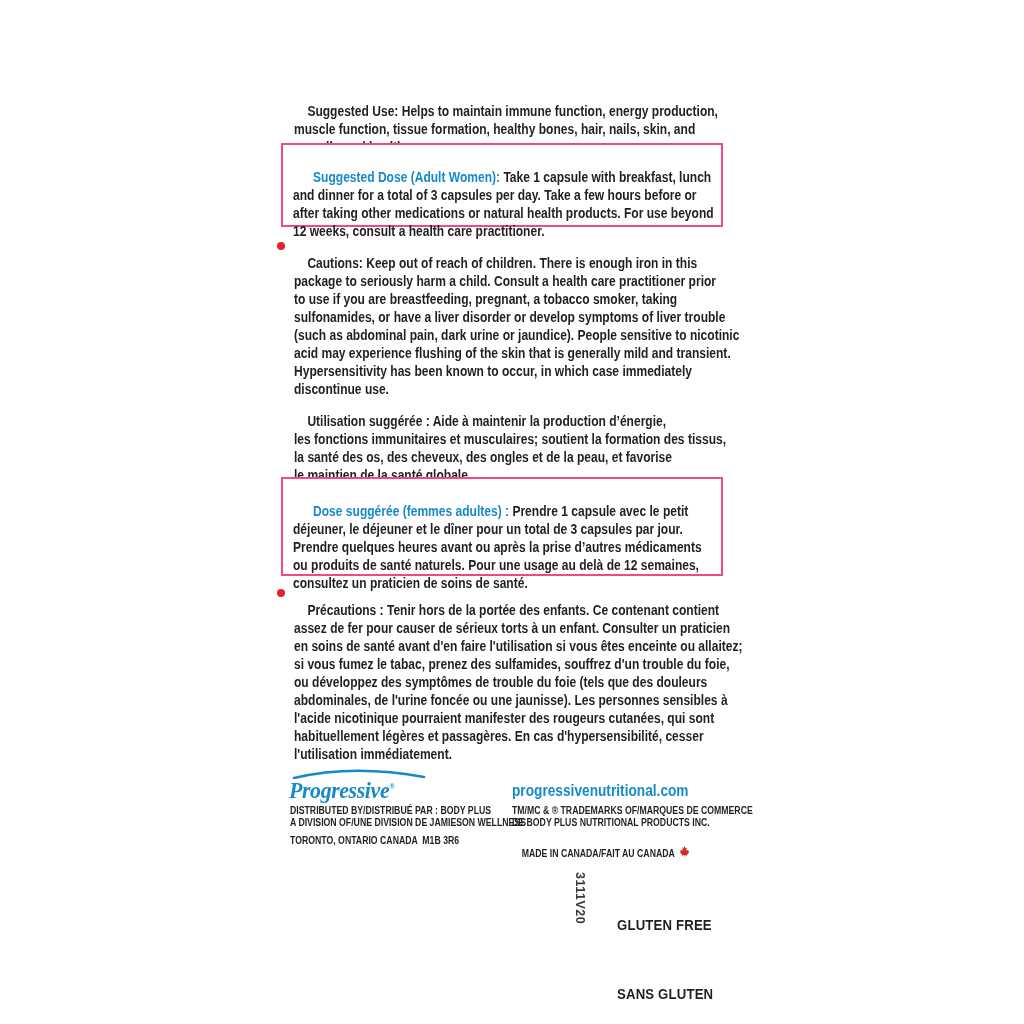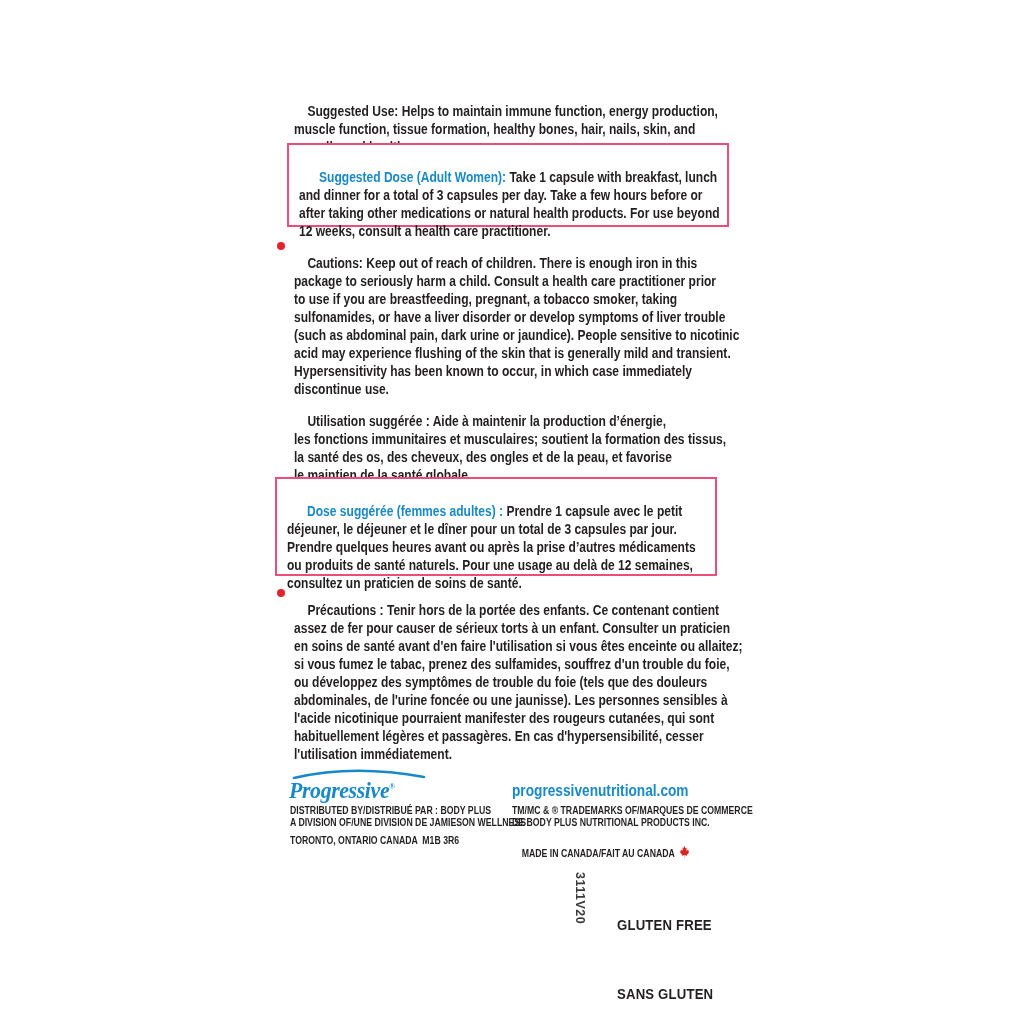--- a/index.html
+++ b/index.html
@@ -52,21 +52,21 @@
 <body>
 
 <div class="canvas">
 
   <div class="para" style="left:294px;top:84px;">
     <span class="lead">Suggested Use:</span><span> Helps to maintain immune function, energy production,
 muscle function, tissue formation, healthy bones, hair, nails, skin, and
 overall good health.</span>
   </div>
 
-  <div class="pinkbox" style="left:281px;top:143px;width:442px;height:84px;margin-left:6px;">
+  <div class="pinkbox" style="left:281px;top:143px;width:442px;height:84px;">
     <div class="para">
       <span class="lead blue">Suggested Dose (Adult Women):</span><span> Take 1 capsule with breakfast, lunch
 and dinner for a total of 3 capsules per day. Take a few hours before or
 after taking other medications or natural health products. For use beyond
 12 weeks, consult a health care practitioner.</span>
     </div>
   </div>
 
   <span class="bullet" style="left:277px;top:242px;"></span>
   <div class="para" style="left:294px;top:236px;">
@@ -80,21 +80,21 @@
 discontinue use.</span>
   </div>
 
   <div class="para" style="left:294px;top:394px;">
     <span class="lead">Utilisation suggérée :</span><span> Aide à maintenir la production d’énergie,
 les fonctions immunitaires et musculaires; soutient la formation des tissus,
 la santé des os, des cheveux, des ongles et de la peau, et favorise
 le maintien de la santé globale.</span>
   </div>
 
-  <div class="pinkbox" style="left:275px;top:477px;width:442px;height:99px;">
+  <div class="pinkbox" style="left:281px;top:477px;width:442px;height:99px;">
     <div class="para">
       <span class="lead blue">Dose suggérée (femmes adultes) :</span><span> Prendre 1 capsule avec le petit
 déjeuner, le déjeuner et le dîner pour un total de 3 capsules par jour.
 Prendre quelques heures avant ou après la prise d’autres médicaments
 ou produits de santé naturels. Pour une usage au delà de 12 semaines,
 consultez un praticien de soins de santé.</span>
     </div>
   </div>
 
   <span class="bullet" style="left:277px;top:589px;"></span>

